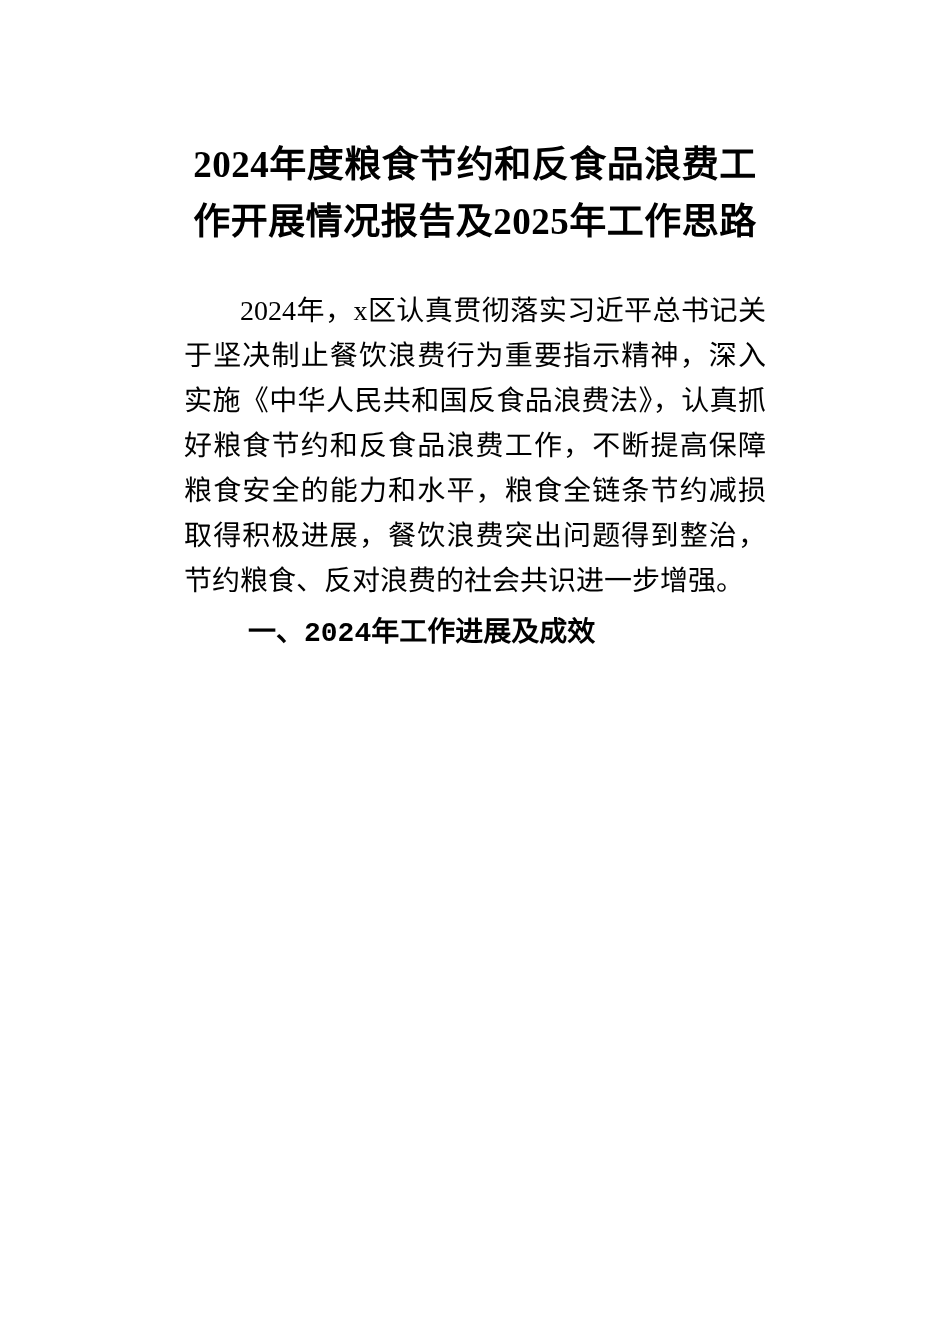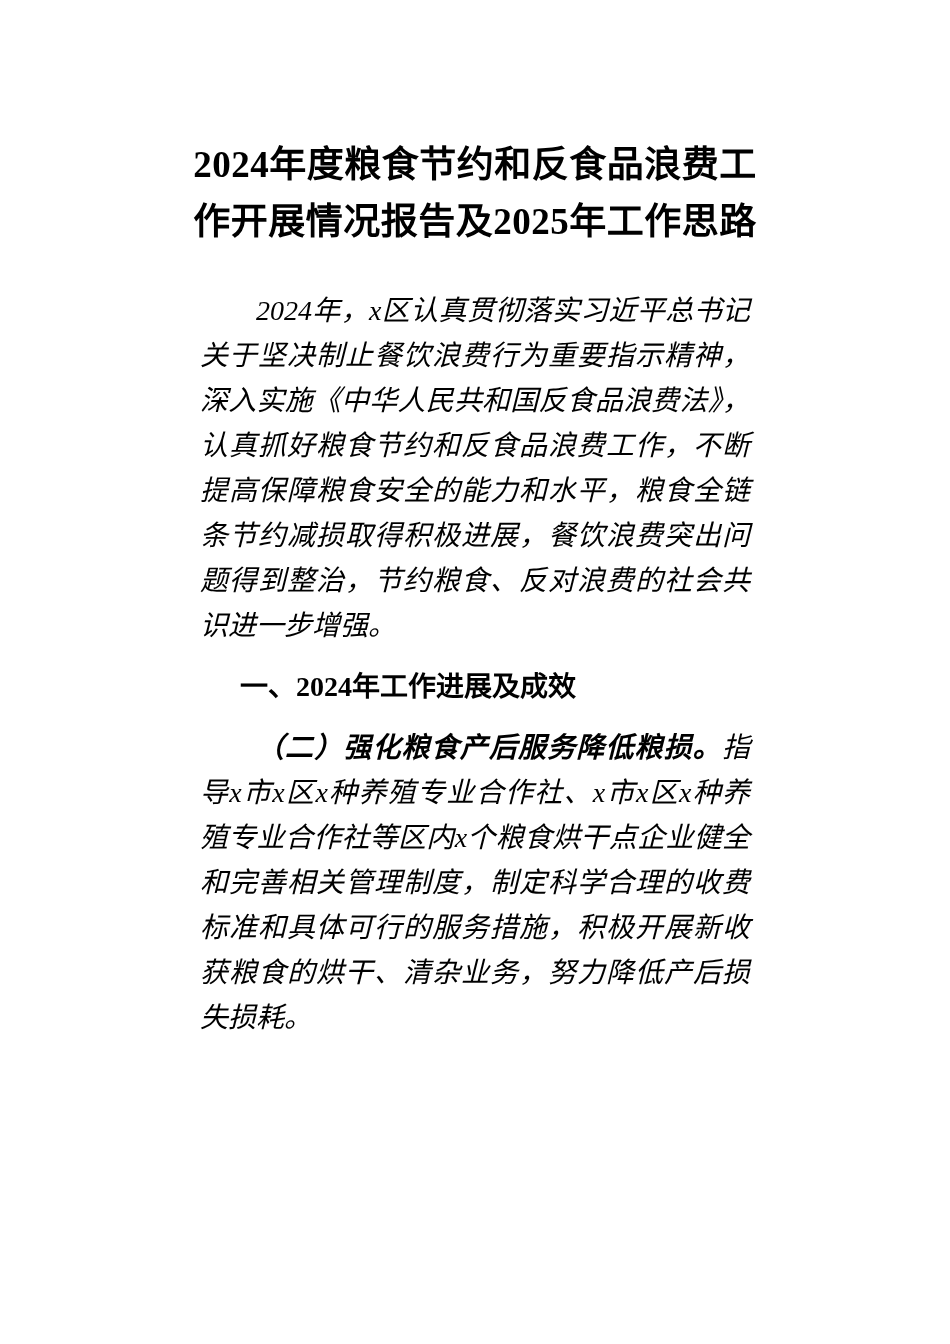--- a/index.html
+++ b/index.html
@@ -28,49 +28,45 @@
     margin: 0 auto 38px auto;
     letter-spacing: 0.5px;
   }
   .body-text {
     font-family: "Liberation Serif", "DejaVu Serif", serif;
     font-size: 28px;
     line-height: 45px;
     text-align: justify;
   }
   p.para {
-    margin: 16px;
+    margin: 0;
     text-indent: 2em;
-    font-style: italic;
   }
   .section-heading {
-    font-family: Liberation Serif, serif;
+    font-family: Liberation Mono, monospace;
     font-size: 28px;
     font-weight: bold;
     line-height: 45px;
-    margin: 0;
+    margin: 8px;
     text-indent: 2em;
   }
   .para-lead {
     font-weight: 600;
   }
 </style>
 </head>
 <body>
 
 <div class="page">
 
   <h1 class="doc-title">2024年度粮食节约和反食品浪费工作开展情况报告及2025年工作思路</h1>
 
   <div class="body-text">
 
     <p class="para">2024年，x区认真贯彻落实习近平总书记关于坚决制止餐饮浪费行为重要指示精神，深入实施《中华人民共和国反食品浪费法》，认真抓好粮食节约和反食品浪费工作，不断提高保障粮食安全的能力和水平，粮食全链条节约减损取得积极进展，餐饮浪费突出问题得到整治，节约粮食、反对浪费的社会共识进一步增强。</p>
 
     <h2 class="section-heading">一、2024年工作进展及成效</h2>
 
 
-    <p class="para">
-      <span class="para-lead">（二）强化粮食产后服务降低粮损。</span><span>指导x市x区x种养殖专业合作社、x市x区x种养殖专业合作社等区内x个粮食烘干点企业健全和完善相关管理制度，制定科学合理的收费标准和具体可行的服务措施，积极开展新收获粮食的烘干、清杂业务，努力降低产后损失损耗。</span>
-    </p>
 
   </div>
 
 </div>
 
 </body></html>

